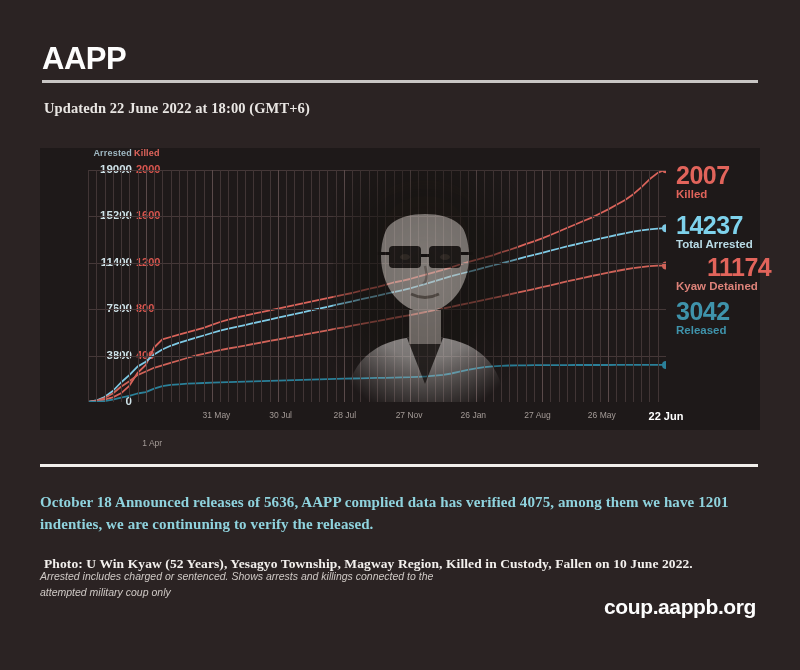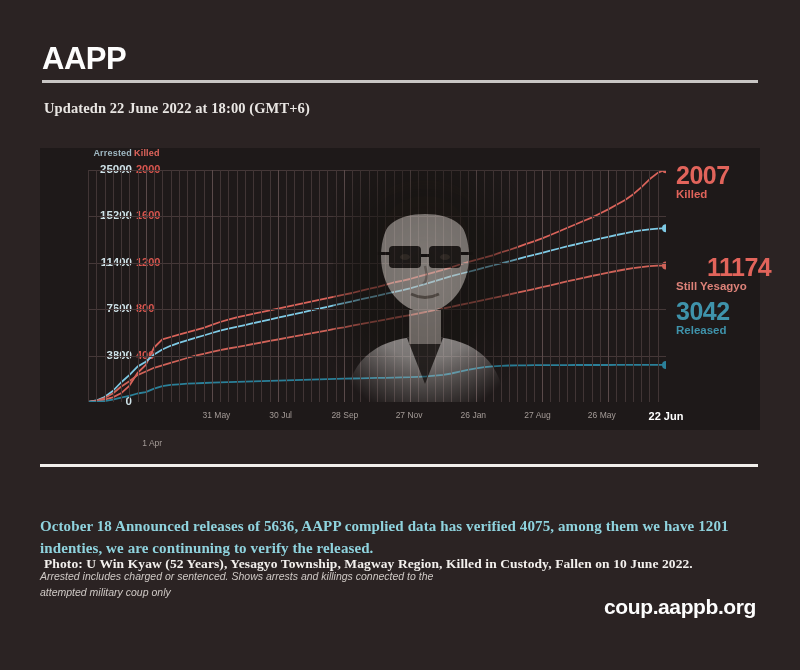--- a/index.html
+++ b/index.html
@@ -97,21 +97,20 @@
   
   .rule-mid {
     position:absolute; left:40px; top:464px; width:718px; height:3px;
     background:#f2efec;
   }
   .note {
     position:absolute; left:40px; top:492px; width:722px;
     font-family:"Liberation Serif", serif;
     font-size:15px; font-weight:bold; color:#8fd3de; line-height:1.45;
     letter-spacing:0.1px;
-    margin-top:24px;
   }
   .photo-credit {
     position:absolute; left:44px; top:556px; width:730px;
     font-family:"Liberation Serif", serif;
     font-size:13.5px; font-weight:bold; color:#f3f0ed; letter-spacing:0.1px;
   }
   .disclaimer {
     position:absolute; left:40px; top:568px; width:420px;
     font-size:10.5px; font-style:italic; color:#cfc9c5; line-height:1.55;
   }
@@ -135,34 +134,34 @@
 
     <div class="axis-title-left">Arrested</div>
     <div class="axis-title-right">Killed</div>
 
     <div id="ytl">
         <div class="ytick-left" style="top: 247px;">0</div>
         <div class="ytick-left" style="top: 200.6px;">3800</div>
         <div class="ytick-left" style="top: 154.2px;">7600</div>
         <div class="ytick-left" style="top: 107.8px;">11400</div>
         <div class="ytick-left" style="top: 61.4px;">15200</div>
-        <div class="ytick-left" style="top: 15px;">25000</div>
+        <div class="ytick-left" style="top: 15px;">19000</div>
       </div>
     <div id="ytr">
         <div class="ytick-right" style="top: 200.6px;">400</div>
         <div class="ytick-right" style="top: 154.2px;">800</div>
         <div class="ytick-right" style="top: 107.8px;">1200</div>
         <div class="ytick-right" style="top: 61.4px;">1600</div>
         <div class="ytick-right" style="top: 15px;">2000</div>
       </div>
     <div id="xtk">
         <div class="xtick" style="left: 82.2222px; top: 262px; margin-top: 28px;">1 Apr</div>
         <div class="xtick" style="left: 146.444px; top: 262px;">31 May</div>
         <div class="xtick" style="left: 210.667px; top: 262px;">30 Jul</div>
-        <div class="xtick" style="left: 274.889px; top: 262px;">28 Sep</div>
+        <div class="xtick" style="left: 274.889px; top: 262px;">28 Jul</div>
         <div class="xtick" style="left: 339.111px; top: 262px;">27 Nov</div>
         <div class="xtick" style="left: 403.333px; top: 262px;">26 Jan</div>
         <div class="xtick" style="left: 467.556px; top: 262px;">27 Aug</div>
         <div class="xtick" style="left: 531.778px; top: 262px;">26 May</div>
         <div class="xtick last" style="left: 596px; top: 262px;">22 Jun</div>
       </div>
 
     <div class="plot">
       <div class="grid-h" id="gh">
           <div class="gl-h" style="top: 185.6px;"></div>
@@ -298,23 +297,27 @@
           <circle cx="578" cy="95.6" r="4" fill="#cf6258"></circle>
           <polyline points="0.0,232.0 8.3,231.8 16.5,231.1 24.8,229.6 33.0,227.7 41.3,225.9 49.5,223.5 57.8,222.2 66.1,218.6 74.3,216.1 82.6,214.9 90.8,214.3 99.1,213.7 107.3,213.3 115.6,213.0 123.9,212.6 132.1,212.3 140.4,212.1 148.6,211.9 156.9,211.6 165.1,211.4 173.4,211.1 181.7,210.9 189.9,210.6 198.2,210.4 206.4,210.1 214.7,209.9 222.9,209.7 231.2,209.4 239.5,209.2 247.7,208.9 256.0,208.7 264.2,208.5 272.5,208.3 280.7,208.1 289.0,207.9 297.3,207.8 305.5,207.6 313.8,207.4 322.0,207.2 330.3,206.8 338.5,206.4 346.8,205.7 355.1,204.9 363.3,203.5 371.6,201.7 379.8,199.8 388.1,198.3 396.3,197.1 404.6,196.3 412.9,195.9 421.1,195.5 429.4,195.4 437.6,195.3 445.9,195.2 454.1,195.2 462.4,195.1 470.7,195.1 478.9,195.1 487.2,195.0 495.4,195.0 503.7,195.0 511.9,195.0 520.2,195.0 528.5,194.9 536.7,194.9 545.0,194.9 553.2,194.9 561.5,194.9 569.7,194.9 578.0,194.9" fill="none" stroke="#2b8099" stroke-width="1.8" stroke-linejoin="round"></polyline>
           <circle cx="578" cy="194.9" r="4" fill="#2b8099"></circle>
         </svg>
     </div>
 
     <div class="callout c-killed" style="left:636px; top:16px;">
       <div class="num">2007</div>
       <div class="lbl">Killed</div>
     </div>
+    <div class="callout c-arrested" style="left:636px; top:66px;">
+      <div class="num">14237</div>
+      <div class="lbl">Total Arrested</div>
+    </div>
     <div class="callout c-detained" style="left:636px; top:108px;">
       <div class="num">11174</div>
-      <div class="lbl">Still Yesagyo</div>
+      <div class="lbl">Kyaw Detained</div>
     </div>
     <div class="callout c-released" style="left:636px; top:152px;">
       <div class="num">3042</div>
       <div class="lbl">Released</div>
     </div>
   </div>
 
   <div class="rule-mid"></div>
   <div class="note">October 18 Announced releases of 5636, AAPP complied data has verified 4075, among them we have 1201 indenties, we are continuning to verify the released.</div>
   <div class="photo-credit">Photo:  U Win Kyaw (52 Years), Yesagyo Township, Magway Region, Killed in Custody, Fallen on 10 June 2022.</div>

